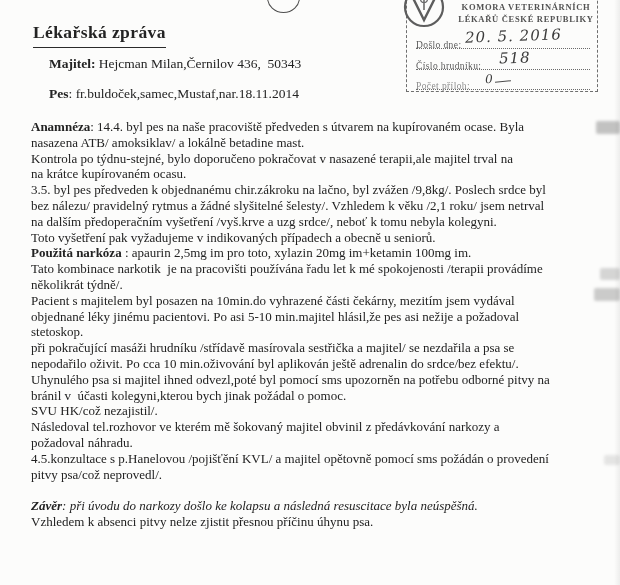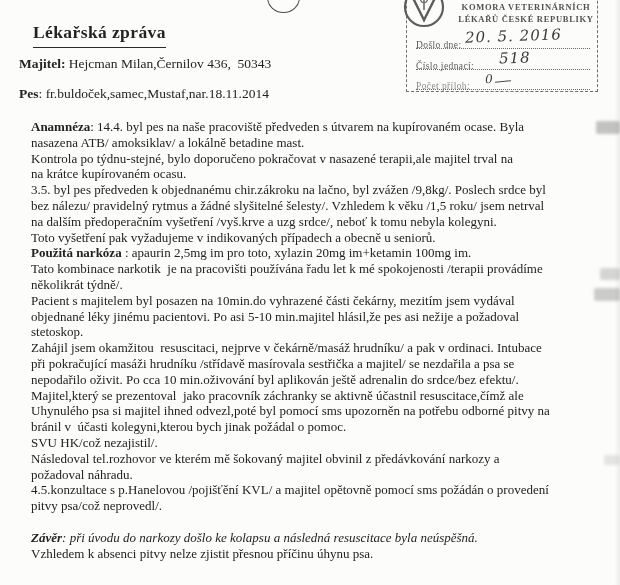--- a/index.html
+++ b/index.html
@@ -19,21 +19,21 @@
     border:1.6px solid #4f4f4f;border-radius:50%;background:transparent;
   }
 
   
   .title{
     position:absolute;left:33px;top:22px;
     font-size:17.5px;font-weight:bold;letter-spacing:0.4px;
     border-bottom:1.7px solid #2a2a2a;padding-bottom:4px;
     display:inline-block;white-space:pre;
   }
-  .hline{position:absolute;left:19px;font-size:13.5px;white-space:pre;}
+  .hline{position:absolute;left:49px;font-size:13.5px;white-space:pre;}
   .owner{top:56px;}
   .pet{top:86px;}
   .bold{font-weight:bold;}
 
   
   .bodytext{
     position:absolute;left:31px;top:119px;width:580px;
   }
   .line{
     font-size:13px;line-height:15.8px;height:15.8px;
@@ -101,48 +101,46 @@
         <line x1="22" y1="8" x2="22" y2="24" stroke="#6b6b6b" stroke-width="1.6"></line>
         <circle cx="22" cy="13" r="3.5" fill="none" stroke="#6b6b6b" stroke-width="1.2"></circle>
       </svg>
     </span>
     <div class="org">
       <div>KOMORA VETERINÁRNÍCH</div>
       <div>LÉKAŘŮ ČESKÉ REPUBLIKY</div>
     </div>
 
     <div class="frow frow1"><span class="flabel">Došlo dne:</span></div>
-    <div class="frow frow2"><span class="flabel">Číslo jednací:</span></div>
+    <div class="frow frow2"><span class="flabel">Číslo hrudníku:</span></div>
     <div class="frow frow3"><span class="flabel">Počet příloh:</span></div>
 
     <span class="hand hand1">20. 5. 2016</span>
     <span class="hand hand2">518</span>
     <span class="hand hand3">0</span>
     <span class="tail"></span>
   </div>
 
   <div class="bodytext">
       <div class="line"><span class="bold">Anamnéza</span><span>: 14.4. byl pes na naše pracoviště předveden s útvarem na kupírovaném ocase. Byla</span></div>
       <div class="line"><span>nasazena ATB/ amoksiklav/ a lokálně betadine mast.</span></div>
       <div class="line"><span>Kontrola po týdnu-stejné, bylo doporučeno pokračovat v nasazené terapii,ale majitel trval na</span></div>
       <div class="line"><span>na krátce kupírovaném ocasu.</span></div>
       <div class="line"><span>3.5. byl pes předveden k objednanému chir.zákroku na lačno, byl zvážen /9,8kg/. Poslech srdce byl</span></div>
-      <div class="line"><span>bez nálezu/ pravidelný rytmus a žádné slyšitelné šelesty/. Vzhledem k věku /1,5 roku/ jsem netrval</span></div>
+      <div class="line"><span>bez nálezu/ pravidelný rytmus a žádné slyšitelné šelesty/. Vzhledem k věku /2,1 roku/ jsem netrval</span></div>
       <div class="line"><span>na dalším předoperačním vyšetření /vyš.krve a uzg srdce/, neboť k tomu nebyla kolegyni.</span></div>
       <div class="line"><span>Toto vyšetření pak vyžadujeme v indikovaných případech a obecně u seniorů.</span></div>
       <div class="line"><span class="bold">Použitá narkóza</span><span> : apaurin 2,5mg im pro toto, xylazin 20mg im+ketamin 100mg im.</span></div>
       <div class="line"><span>Tato kombinace narkotik  je na pracovišti používána řadu let k mé spokojenosti /terapii provádíme</span></div>
       <div class="line"><span>několikrát týdně/.</span></div>
       <div class="line"><span>Pacient s majitelem byl posazen na 10min.do vyhrazené části čekárny, mezitím jsem vydával</span></div>
       <div class="line"><span>objednané léky jinému pacientovi. Po asi 5-10 min.majitel hlásil,že pes asi nežije a požadoval</span></div>
       <div class="line"><span>stetoskop.</span></div>
-      <div class="line"><span>Zahájil jsem okamžitou  resuscitaci, nejprve v čekárně/masáž hrudníku/ a pak v ordinaci. Intubace</span></div>
       <div class="line"><span>při pokračující masáži hrudníku /střídavě masírovala sestřička a majitel/ se nezdařila a psa se</span></div>
       <div class="line"><span>nepodařilo oživit. Po cca 10 min.oživování byl aplikován ještě adrenalin do srdce/bez efektu/.</span></div>
-      <div class="line"><span>Majitel,který se prezentoval  jako pracovník záchranky se aktivně účastnil resuscitace,čímž ale</span></div>
       <div class="line"><span>Uhynulého psa si majitel ihned odvezl,poté byl pomocí sms upozorněn na potřebu odborné pitvy na</span></div>
       <div class="line"><span>bránil v  účasti kolegyni,kterou bych jinak požádal o pomoc.</span></div>
       <div class="line"><span>SVU HK/což nezajistil/.</span></div>
       <div class="line"><span>Následoval tel.rozhovor ve kterém mě šokovaný majitel obvinil z předávkování narkozy a</span></div>
       <div class="line"><span>požadoval náhradu.</span></div>
       <div class="line"><span>4.5.konzultace s p.Hanelovou /pojišťění KVL/ a majitel opětovně pomocí sms požádán o provedení</span></div>
       <div class="line"><span>pitvy psa/což neprovedl/.</span></div>
       <div class="line gap"><span class="bold">Závěr</span><span>: při úvodu do narkozy došlo ke kolapsu a následná resuscitace byla neúspěšná.</span></div>
       <div class="line"><span>Vzhledem k absenci pitvy nelze zjistit přesnou příčinu úhynu psa.</span></div>
     </div>

